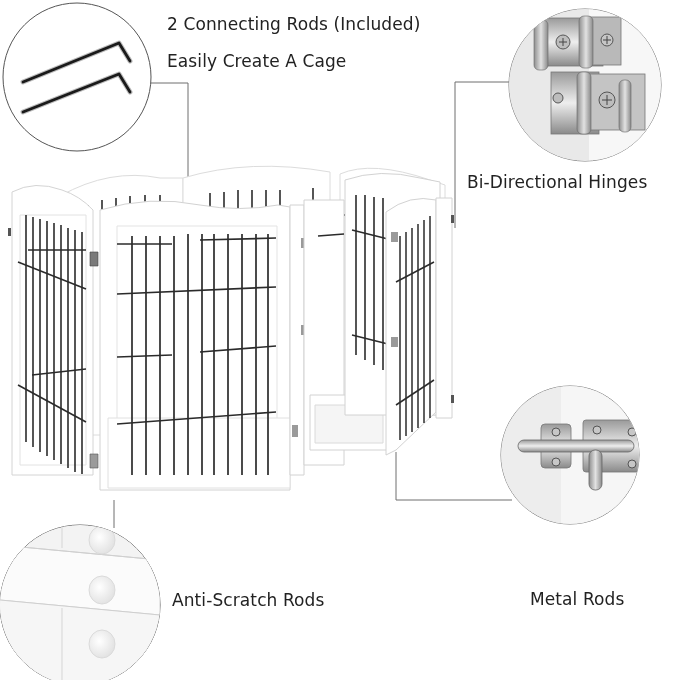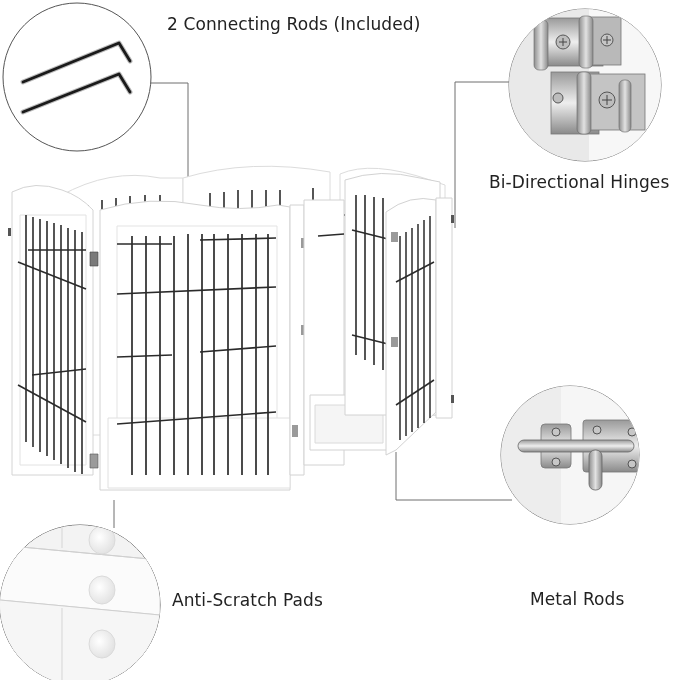--- a/index.html
+++ b/index.html
@@ -235,16 +235,17 @@
         <rect x="391" y="232" width="7" height="10" fill="#9a9a9a"></rect>
         <rect x="391" y="337" width="7" height="10" fill="#9a9a9a"></rect>
         <rect x="436" y="198" width="16" height="220" fill="#ffffff" stroke="#d2d2d2"></rect>
         <rect x="451" y="215" width="3" height="8" fill="#555"></rect>
         <rect x="451" y="395" width="3" height="8" fill="#555"></rect>
       </g>
     </g>
   </svg>
 
   <div class="label" style="left:167px; top:14px;">2 Connecting Rods (Included)</div>
-  <div class="label" style="left:489px; top:172px;">Bi-Directional Hinges</div>
+  <div class="label" style="left:167px; top:51px;">Easily Create A Cage</div>
+  <div class="label" style="left:467px; top:172px;">Bi-Directional Hinges</div>
   <div class="label" style="left:530px; top:589px;">Metal Rods</div>
-  <div class="label" style="left:172px; top:590px;">Anti-Scratch Pads</div>
+  <div class="label" style="left:172px; top:590px;">Anti-Scratch Rods</div>
 </div>
 
 </body></html>

